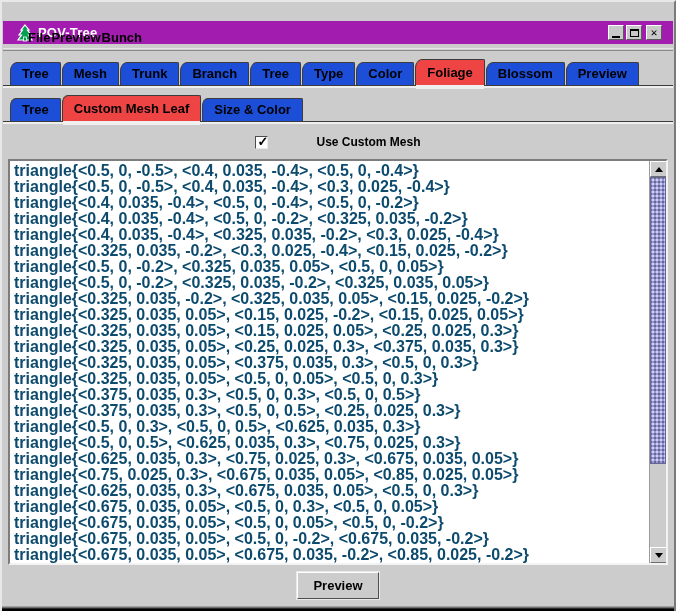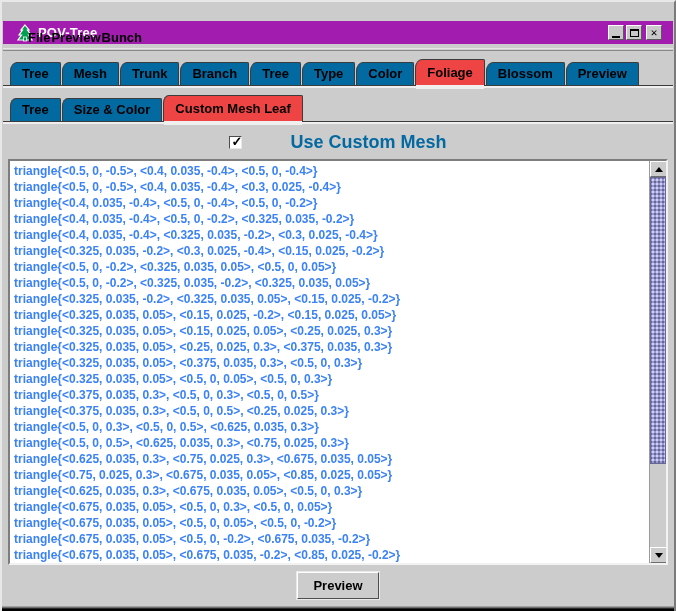--- a/index.html
+++ b/index.html
@@ -40,21 +40,21 @@
     border-bottom: 1px solid #e6e6e6;
   }
   .menu-item { font-weight: bold; font-size: 13px; color: #000; cursor: default; }
 
   
   .main-panel { position: absolute; left: 1px; top: 48px; right: 1px; height: 517px;
     border-top: 1px solid #8a8a8a; padding-top: 8px; }
 
   .tabs { display: flex; align-items: flex-end; padding-left: 7px; position: relative; }
   .tabs .tab {
-    background: #0369a1; color: #000; font-weight: bold; font-size: 13px;
+    background: #1d4ed8; color: #000; font-weight: bold; font-size: 13px;
     padding: 3px 11px 4px 11px; margin-right: 1px;
     border: 1px solid #3c3c3c; border-bottom: none;
     border-top-left-radius: 7px 9px; border-top-right-radius: 2px;
     position: relative; cursor: default; white-space: nowrap;
   }
   .tabs .tab.selected { background: #ef4444; padding-top: 5px; padding-bottom: 5px; z-index: 3; }
   .tab-strip { height: 3px; background: #efefef; border-top: 1px solid #3c3c3c; margin-top: 0; position: relative; z-index: 1; }
   .tabs .tab.selected::after {
     content: ""; position: absolute; left: 0; right: 0; bottom: -4px; height: 4px; background: #efefef;
   }
@@ -66,33 +66,33 @@
 
   
   .checkbox-row { display: flex; justify-content: center; align-items: center; margin-top: 10px; height: 16px; gap: 7px; }
   .checkbox {
     width: 13px; height: 13px; background: #ffffff;
     border: 1px solid; border-color: #4d4d4d #e8e8e8 #e8e8e8 #4d4d4d;
     position: relative; cursor: default;
   }
   .checkbox .check { display: none; position: absolute; left: 1px; top: -3px; font-size: 13px; font-weight: bold; color: #000; }
   .checkbox.checked .check { display: block; }
-  .checkbox-label { font-weight: bold; font-size: 18px; color: #0369a1; padding-left: 41px; }
+  .checkbox-label { font-weight: bold; font-size: 12px; color: #000000; padding-left: 41px; }
 
   .example-row { text-align: center; margin-top: 11px; font-weight: bold; font-size: 13px; color: #000; }
 
   
   .mesh-editor {
     position: absolute; left: 5px; right: 5px; top: 108px; height: 406px;
     background: #ffffff;
     border: 2px solid; border-color: #7d7d7d #f2f2f2 #f2f2f2 #7d7d7d;
     overflow: hidden;
   }
   .mesh-lines { position: absolute; left: 0; top: 0; right: 19px; bottom: 0; overflow: hidden; padding: 2px 0 0 4px; cursor: text; }
-  .mesh-line { font-size: 12px; font-weight: bold; line-height: 16px; white-space: pre; color: #3b82f6; }
+  .mesh-line { font-size: 16px; font-weight: bold; line-height: 16px; white-space: pre; color: #0c4a6e; }
 
   
   .vscroll { position: absolute; right: 0; top: 0; bottom: 0; width: 17px; background: #cccccc; border-left: 1px solid #9a9a9a; }
   .scroll-btn {
     position: absolute; left: 0; width: 17px; height: 16px; background: #cccccc;
     border: 1px solid; border-color: #ffffff #6e6e6e #6e6e6e #ffffff;
     display: flex; align-items: center; justify-content: center;
   }
   .scroll-btn.up { top: 0; }
   .scroll-btn.down { bottom: 0; }
@@ -161,22 +161,22 @@
         <span class="tab">Color</span>
         <span class="tab selected">Foliage</span>
         <span class="tab">Blossom</span>
         <span class="tab">Preview</span>
     </div>
     <div class="tab-strip"></div>
 
     <div class="sub-area">
       <div class="tabs sub-tabs">
         <span class="tab">Tree</span>
+          <span class="tab selected">Custom Mesh Leaf</span>
           <span class="tab">Size &amp; Color</span>
-          <span class="tab selected">Custom Mesh Leaf</span>
       </div>
       <div class="tab-strip"></div>
 
       <div class="content">
         <div class="checkbox-row">
           <span class="checkbox checked">
             <span class="check">✓</span>
           </span>
           <span class="checkbox-label">Use Custom Mesh</span>
         </div>

